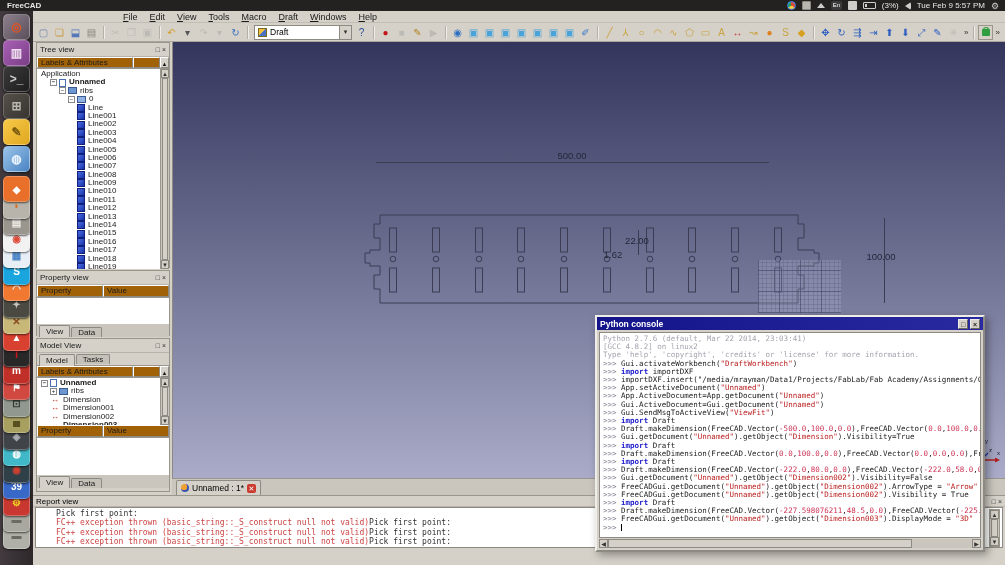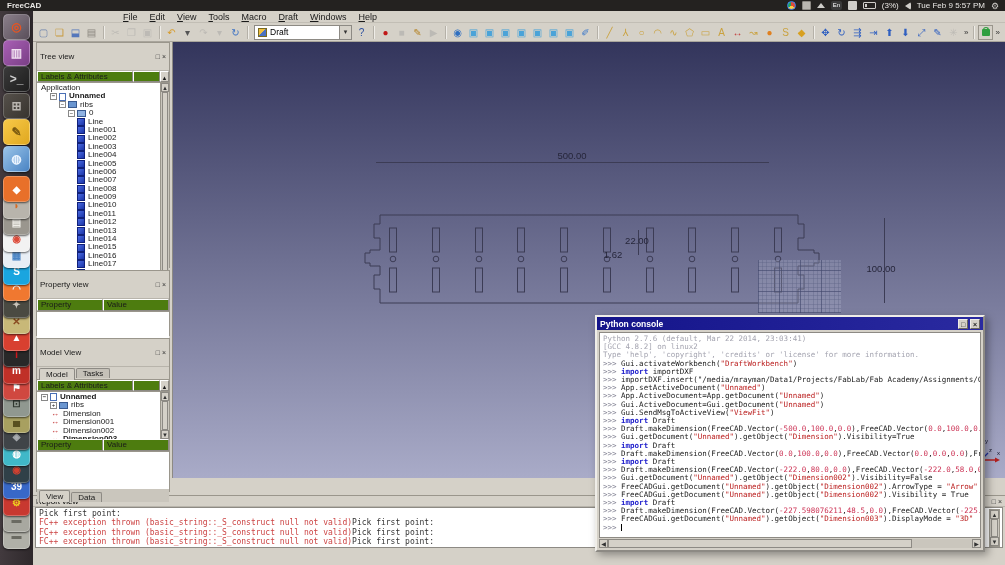--- a/index.html
+++ b/index.html
@@ -45,24 +45,24 @@
   #wb-combo .wb-ic{width:9px;height:9px;margin:0 3px;background:linear-gradient(135deg,#f0c040 50%,#4a72c4 50%);border:1px solid #7a6a20;}
   #wb-combo .dd{margin-left:auto;width:12px;height:13px;background:#d5d1c8;border-left:1px solid #8d8a84;
     display:flex;align-items:center;justify-content:center;font-size:7px;color:#333;}
   .lockbtn{width:15px;height:15px;background:#d5d1c8;border:1px solid #9a968c;display:flex;align-items:center;justify-content:center;}
   .lockbtn .pad{width:8px;height:7px;background:#2f9e3f;border-radius:1px;border-top:2px solid transparent;position:relative;}
   .lockbtn .pad:before{content:"";position:absolute;left:1px;top:-4px;width:4px;height:3px;border:1.5px solid #2f9e3f;border-bottom:none;border-radius:3px 3px 0 0;}
   .ovf{font-size:8px;color:#333;margin:0 2px;}
 
   
   .panel{position:absolute;left:36px;width:134px;background:#d5d1c8;border:1px solid #9a968c;font-size:8.5px;color:#1a1a1a;z-index:20;}
-  .ptitle{height:28px;display:flex;align-items:center;padding:0 3px;font-size:8px;background:#d5d1c8;border-bottom:1px solid #b8b4ab;}
+  .ptitle{height:14px;display:flex;align-items:center;padding:0 3px;font-size:8px;background:#d5d1c8;border-bottom:1px solid #b8b4ab;}
   .ptitle .pbtns{margin-left:auto;display:flex;gap:2px;font-size:7px;color:#333;}
   .lvhead{height:12px;display:flex;border-bottom:1px solid #9a968c;background:#d5d1c8;}
-  .lvcell{border:1px solid #fff;border-right-color:#8d8a84;border-bottom-color:#8d8a84;padding:0 3px;font-size:8px;line-height:10px;background:#4d7c0f;}
+  .lvcell{border:1px solid #fff;border-right-color:#8d8a84;border-bottom-color:#8d8a84;padding:0 3px;font-size:8px;line-height:10px;background:#a16207;}
   .scr-up{width:9px;text-align:center;font-size:6px;line-height:12px;background:#d5d1c8;border:1px solid #fff;border-right-color:#8d8a84;border-bottom-color:#8d8a84;}
   .pbody{position:relative;background:#fff;overflow:hidden;}
   .vscroll{position:absolute;right:0;top:0;bottom:0;width:9px;background:#cac6bd;border-left:1px solid #9a968c;font-size:6px;text-align:center;color:#333;}
   .vscroll .thumb{position:absolute;left:1px;right:1px;top:9px;bottom:9px;background:#d5d1c8;border:1px solid #8d8a84;}
   .vscroll .a-up{position:absolute;top:0;left:0;right:0;height:9px;line-height:9px;background:#d5d1c8;border:1px solid #8d8a84;}
   .vscroll .a-dn{position:absolute;bottom:0;left:0;right:0;height:9px;line-height:9px;background:#d5d1c8;border:1px solid #8d8a84;}
   .trow{height:8.4px;line-height:8.4px;display:flex;align-items:center;white-space:nowrap;font-size:8px;}
   .trow.b{font-weight:bold;}
   .exp{width:7px;height:7px;border:1px solid #888;background:#fff;font-size:6px;line-height:5px;text-align:center;margin-right:2px;flex:none;}
   .ti{flex:none;margin-right:3px;display:inline-block;}
@@ -94,21 +94,21 @@
   #axis .ax-lbl{position:absolute;font-size:6px;color:#14142a;}
 
   
   #tabbar{position:absolute;left:172px;top:478px;width:833px;height:17px;background:#cac6bd;border-top:1px solid #9a968c;z-index:10;display:flex;align-items:flex-end;padding-left:4px;}
   #doctab{display:flex;align-items:center;gap:3px;background:#d5d1c8;border:1px solid #8d8a84;border-bottom:none;height:15px;padding:0 4px;font-size:8.5px;border-radius:2px 2px 0 0;}
   #doctab .fcic{width:8px;height:8px;border-radius:50%;background:radial-gradient(circle at 35% 35%,#f0a030 45%,#3858b0 46%);}
   #doctab .closex{width:9px;height:9px;background:#cc3b2f;color:#fff;font-size:7px;line-height:9px;text-align:center;border-radius:2px;}
   #report{position:absolute;left:33px;top:495px;width:972px;height:55px;background:#d5d1c8;border-top:1px solid #9a968c;z-index:10;}
   #report .ptitle{height:11px;}
   #report-body{position:absolute;left:2px;right:2px;top:11px;bottom:2px;background:#fff;border:1px solid #8d8a84;
-    font-family:"DejaVu Sans Mono",monospace;font-size:8px;line-height:9.4px;padding:1px 3px;overflow:hidden;}
+    font-family:"DejaVu Sans Mono",monospace;font-size:8px;line-height:9.4px;padding:1px 20px;overflow:hidden;}
   .rep-err{color:#cc4444;}
   .rep-txt{color:#333;}
   #report-scroll{position:absolute;right:5px;top:13px;width:11px;height:38px;}
   #statusbar{position:absolute;left:33px;top:550px;width:972px;height:15px;background:#d5d1c8;border-top:1px solid #efede8;z-index:10;font-size:8.5px;color:#3a3a3a;}
   #status-seg{position:absolute;left:4px;top:2px;width:220px;height:11px;border:1px solid #b5b1a8;border-right-color:#efede8;border-bottom-color:#efede8;}
   #status-size{position:absolute;right:4px;top:2px;}
 
   
   #console{position:absolute;left:595px;top:315px;width:390px;height:237px;background:#d5d1c8;
     border:2px solid;border-color:#efede8 #8d8a84 #8d8a84 #efede8;box-shadow:3px 3px 8px rgba(0,0,0,.35);z-index:50;}
@@ -522,37 +522,44 @@
             <rect x="601.5" y="226" width="7" height="24"></rect>
           </g>
 
         <path d="M711.5,176 V261"></path>
 
         <path d="M465.5,188 V213"></path>
       </g>
     </svg>
     <div id="gridpatch"></div>
     <div class="dimlabel" style="left:399px;top:113px;">500.00</div>
-    <div class="dimlabel" style="left:708px;top:214px;margin-top:12px;">100.00</div>
+    <div class="dimlabel" style="left:708px;top:214px;">100.00</div>
     <div class="dimlabel" style="left:464px;top:198px;">22.00</div>
     <div class="dimlabel" style="left:440px;top:212px;">1.62</div>
     <div id="axis">
       <svg width="30" height="28">
         <line x1="8" y1="22" x2="8" y2="6" stroke="#2e7d32" stroke-width="1.5"></line>
         <path d="M8,3 L5.5,8 L10.5,8 Z" fill="#2e7d32"></path>
         <line x1="8" y1="22" x2="24" y2="22" stroke="#b02020" stroke-width="1.5"></line>
         <path d="M27,22 L22,19.5 L22,24.5 Z" fill="#b02020"></path>
         <line x1="8" y1="22" x2="15" y2="15" stroke="#20309a" stroke-width="1.2"></line>
       </svg>
       <span class="ax-lbl" style="left:12px;top:0;">y</span>
       <span class="ax-lbl" style="left:24px;top:12px;">x</span>
       <span class="ax-lbl" style="left:16px;top:9px;">z</span>
     </div>
   </div>
 
+  <div id="tabbar">
+    <span id="doctab">
+      <span class="fcic"></span>
+      <span>Unnamed : 1*</span>
+      <span class="closex">✕</span>
+    </span>
+  </div>
 
   <div id="report">
     <div class="ptitle">
       <span>Report view</span>
       <span class="pbtns">
           <span>□</span>
           <span>×</span>
         </span>
     </div>
     <div id="report-body">

